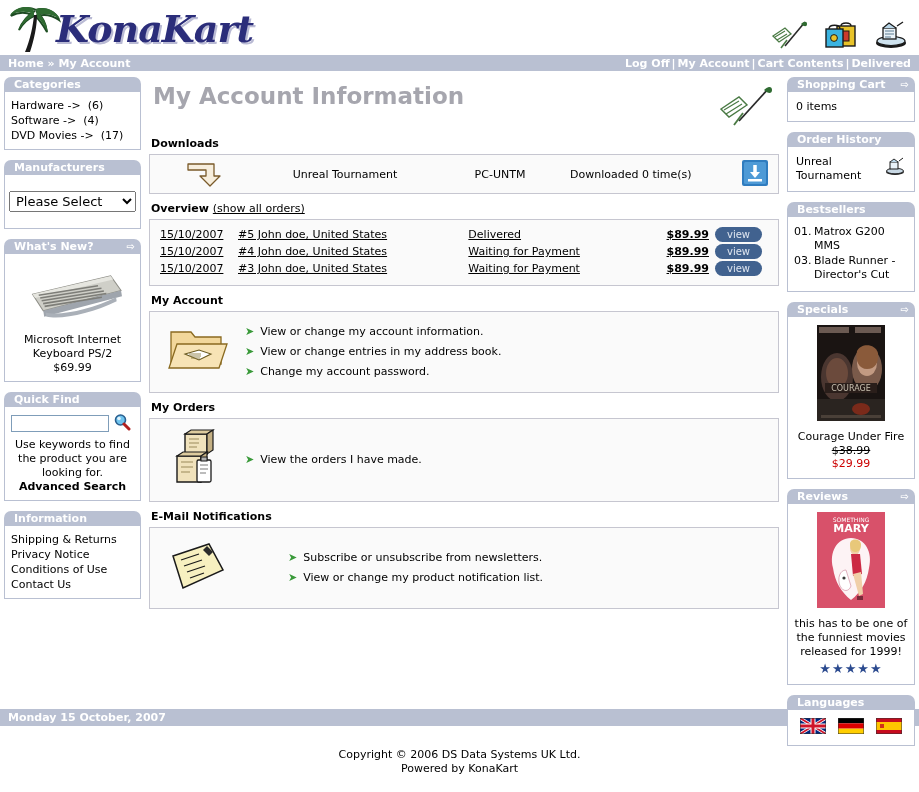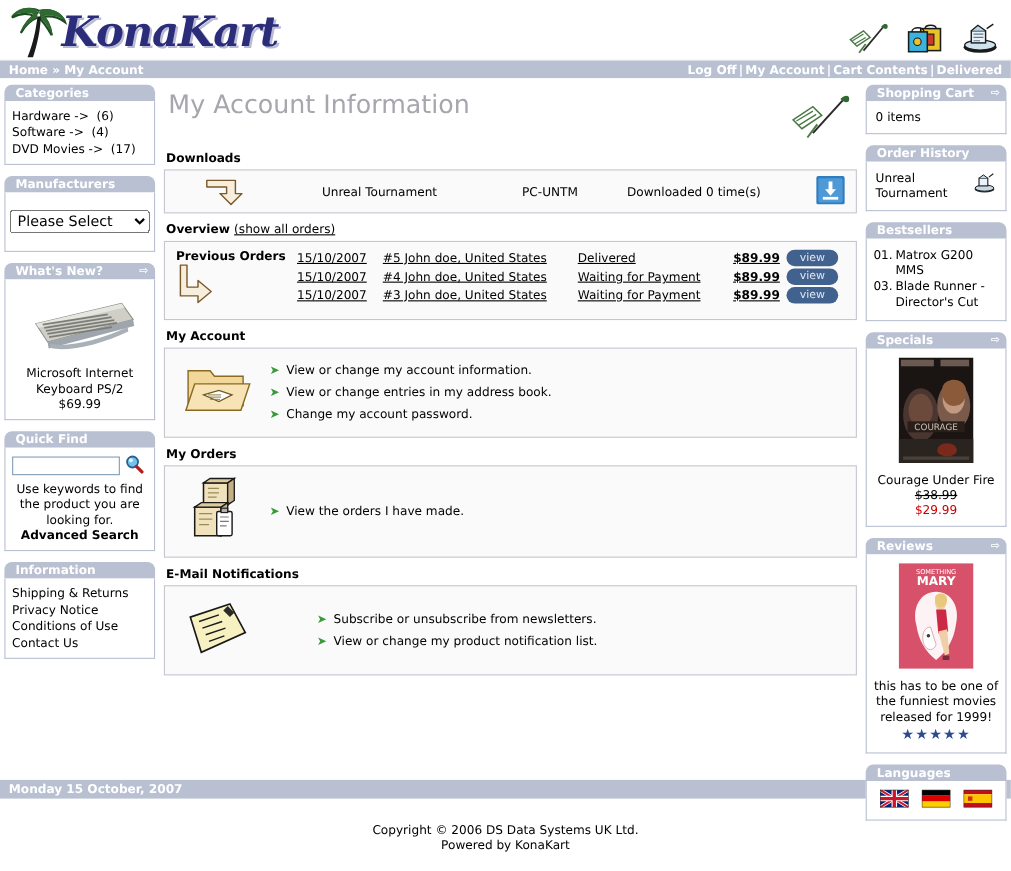--- a/index.html
+++ b/index.html
@@ -114,21 +114,21 @@
     padding: 1px 2px;
   }
   .qf-text { text-align: center; line-height: 14px; margin-top: 4px; }
   .qf-text b { display: block; }
 
   .info-list div { line-height: 15px; }
 
   
   #main-title {
     font-size: 23px;
-    font-weight: normal;
+    font-weight: bold;
     color: #a6a6ae;
     margin: 6px 0 0 4px;
     letter-spacing: 0px;
   }
   #title-row { position: relative; height: 46px; }
   #title-deco { position: absolute; right: 4px; top: 2px; }
 
   .sec-label {
     font-weight: bold; font-size: 11px;
     margin: 8px 0 4px 2px;
@@ -427,28 +427,20 @@
         </div>
       </div>
     </div>
 
     <div class="sec-label">
       <span>Overview</span>
       <span class="sublink">(show all orders)</span>
     </div>
     <div class="panel">
       <div class="ov-body">
-        <div class="ov-left">
-          <div class="ov-title">Previous Orders</div>
-          <span>
-            <svg width="48" height="40" viewBox="0 0 48 40">
-              <path d="M10 2 L10 22 L20 22 L20 16 L32 26 L20 36 L20 30 L4 30 L4 2 Z" fill="#f7eedd" stroke="#7a5a2a" stroke-width="1.3" stroke-linejoin="round"></path>
-            </svg>
-          </span>
-        </div>
         <div class="ov-right">
           <table class="orders">
             <tbody>
                 <tr>
               <td class="o-date">15/10/2007</td>
               <td class="o-who">#5 John doe, United States</td>
               <td class="o-stat">Delivered</td>
               <td class="o-amt">$89.99</td>
               <td class="o-btn"><span class="view-btn">view</span></td>
             </tr>

